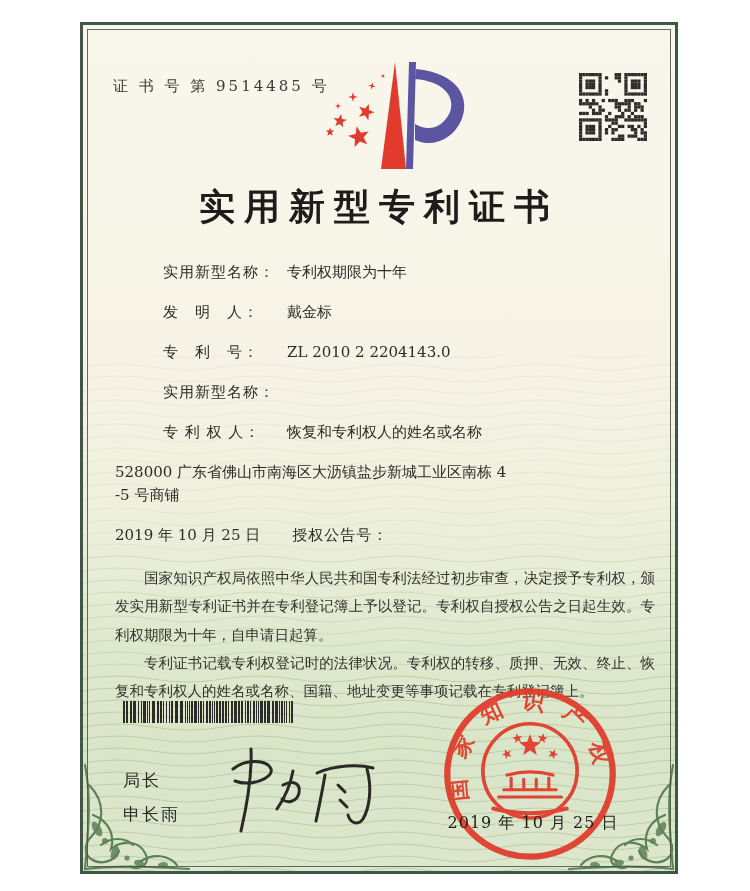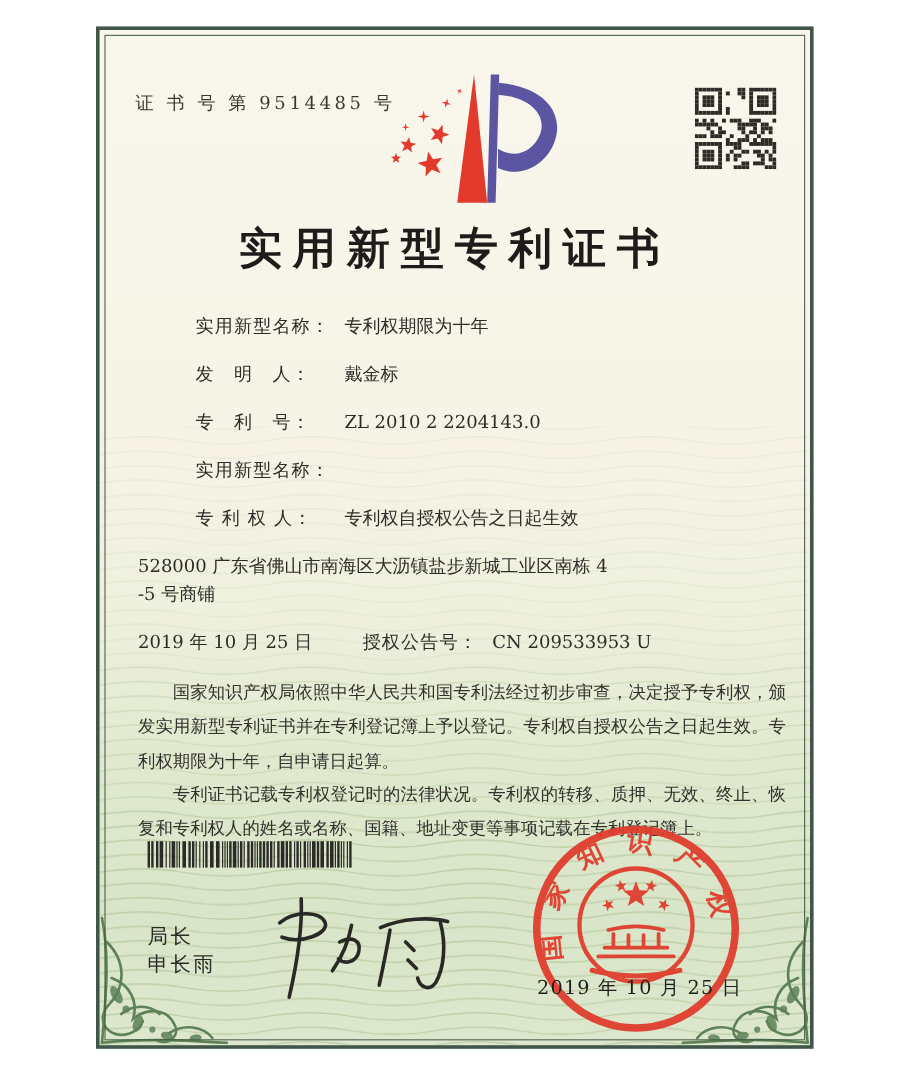--- a/index.html
+++ b/index.html
@@ -23,28 +23,28 @@
   .logo{left:228px;top:34px;width:162px;height:114px;}
   .qr{right:28px;top:48px;width:68px;height:68px;}
   .title{
     left:0;right:0;top:158px;text-align:center;font-size:36px;font-weight:bold;
     letter-spacing:9px;color:#1d1c1a;
   }
   .content{left:32px;top:236px;width:540px;color:#2e2c29;}
   .frow{display:flex;margin-bottom:17px;font-size:15px;line-height:23px;}
   .flabel{flex:0 0 124px;letter-spacing:1px;white-space:pre;margin-left:48px;}
   .fvalue{white-space:pre-wrap;max-width:416px;}
-  .frow.double .flabel2{margin-left:42px;flex:0 0 108px;letter-spacing:1px;}
+  .frow.double .flabel2{margin-left:32px;flex:0 0 108px;letter-spacing:1px;font-family:Liberation Serif, serif;}
   .paras{font-size:14.5px;line-height:1.95;text-align:justify;color:#33312d;}
   .paras p{margin:0;text-indent:2em;}
   .barcode{left:40px;top:676px;width:180px;height:22px;display:flex;align-items:stretch;}
   .barcode div{background:#2c2b27;}
   .issuer{left:40px;top:744px;font-size:17px;color:#2b2a26;letter-spacing:2px;
     font-family:"DejaVu Sans","Liberation Sans",sans-serif;}
-  .issuer .pos{}
+  .issuer .pos{margin-bottom:11px;}
   .signature{left:138px;top:718px;width:176px;height:96px;z-index:3;}
   .seal{left:358px;top:660px;width:178px;height:178px;z-index:3;opacity:.93;}
   .seal-date{left:352px;top:788px;width:196px;text-align:center;font-size:16px;
     color:#1f1e1b;letter-spacing:1px;z-index:4;}
   .footer{left:0;right:0;bottom:10px;text-align:center;font-size:13px;color:#35332f;letter-spacing:2px;}
   .corner{bottom:-2px;width:112px;height:148px;z-index:4;}
   .corner.left{left:-2px;}
   .corner.right{right:-2px;transform:scaleX(-1);}
 </style>
 </head>
@@ -304,30 +304,29 @@
     </div>
     <div class="frow">
       <span class="flabel">专　利　号：</span>
       <span class="fvalue">ZL 2010 2 2204143.0</span>
     </div>
     <div class="frow">
       <span class="flabel">实用新型名称：</span>
     </div>
     <div class="frow">
       <span class="flabel">专 利 权 人：</span>
-      <span class="fvalue">专利权自授权公告之日起生效</span>
+      <span class="fvalue">恢复和专利权人的姓名或名称</span>
     </div>
     <div class="frow">
       <span class="fvalue">528000 广东省佛山市南海区大沥镇盐步新城工业区南栋 4
 -5 号商铺</span>
     </div>
     <div class="frow double">
       <span class="fvalue">2019 年 10 月 25 日</span>
       <span class="flabel flabel2">授权公告号：</span>
-      <span class="fvalue">CN 209533953 U</span>
     </div>
     <div class="paras">
       <p>国家知识产权局依照中华人民共和国专利法经过初步审查，决定授予专利权，颁发实用新型专利证书并在专利登记簿上予以登记。专利权自授权公告之日起生效。专利权期限为十年，自申请日起算。</p>
       <p>专利证书记载专利权登记时的法律状况。专利权的转移、质押、无效、终止、恢复和专利权人的姓名或名称、国籍、地址变更等事项记载在专利登记簿上。</p>
     </div>
   </div>
 
   <div class="layer barcode" id="barcode">
       <div style="width: 2px; margin-right: 1px;"></div>
       <div style="width: 2px; margin-right: 2px;"></div>

